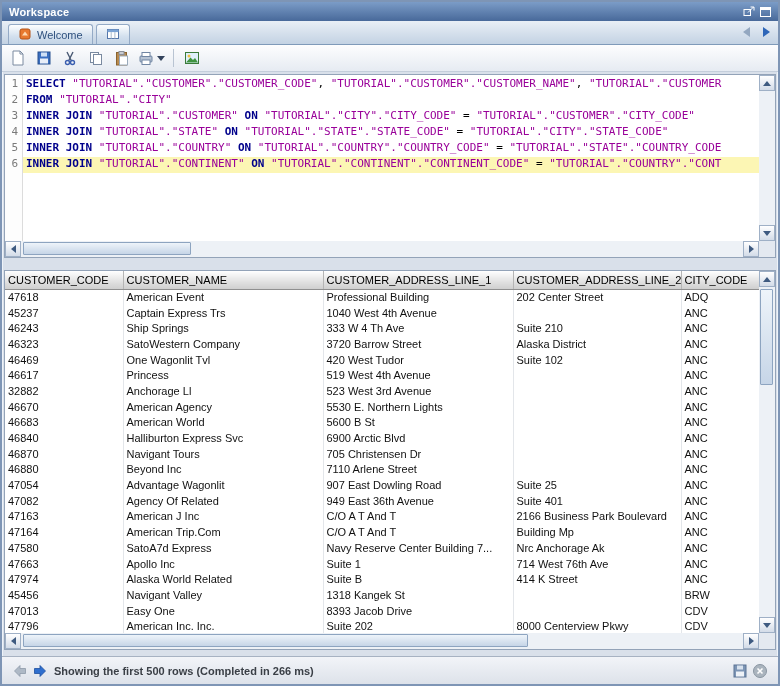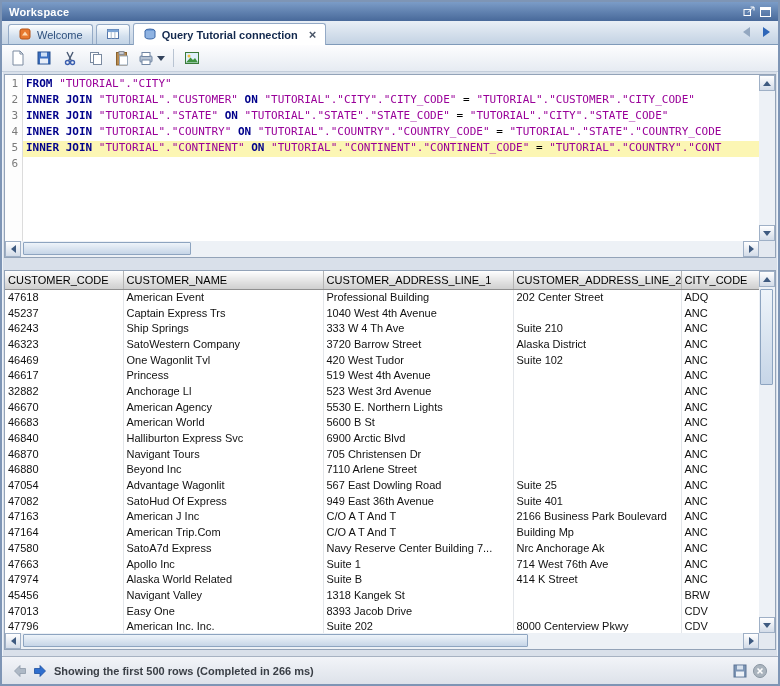--- a/index.html
+++ b/index.html
@@ -128,30 +128,20 @@
     <div class="tab">
       <span>
         <svg width="14" height="14" viewBox="0 0 14 14">
             <rect x="1.5" y="2.5" width="11" height="9" fill="#fff" stroke="#5577aa"></rect>
             <rect x="1.5" y="2.5" width="11" height="2.6" fill="#7ba3d4"></rect>
             <line x1="5.2" y1="5.1" x2="5.2" y2="11.5" stroke="#aabbcc"></line>
             <line x1="8.9" y1="5.1" x2="8.9" y2="11.5" stroke="#aabbcc"></line>
           </svg>
       </span>
     </div>
-    <div class="tab active">
-      <span>
-        <svg width="14" height="14" viewBox="0 0 14 14">
-            <ellipse cx="7" cy="4" rx="5" ry="2" fill="#6f9bd6" stroke="#3a66a6"></ellipse>
-            <path d="M2 4 v6 c0 1.1 2.2 2 5 2 s5 -0.9 5 -2 v-6" fill="#8fb3e2" stroke="#3a66a6"></path>
-          </svg>
-      </span>
-      <span>Query Tutorial connection</span>
-      <span class="tab-close">×</span>
-    </div>
     <div class="tab-nav">
       <div class="nav-btn">
           <span class="chev-l"></span>
         </div>
       <div class="nav-btn">
           <span class="chev-r"></span>
         </div>
     </div>
   </div>
 
@@ -213,20 +203,21 @@
       <div class="editor-body">
         <div class="gutter">
             <div class="ln">1</div>
             <div class="ln">2</div>
             <div class="ln">3</div>
             <div class="ln">4</div>
             <div class="ln">5</div>
             <div class="ln">6</div>
           </div>
         <div class="code">
+            <div class="code-line"><span class="tok-kw">SELECT </span><span class="tok-str">"TUTORIAL"."CUSTOMER"."CUSTOMER_CODE"</span><span class="tok-op">, </span><span class="tok-str">"TUTORIAL"."CUSTOMER"."CUSTOMER_NAME"</span><span class="tok-op">, </span><span class="tok-str">"TUTORIAL"."CUSTOMER</span></div>
             <div class="code-line"><span class="tok-kw">FROM </span><span class="tok-str">"TUTORIAL"."CITY"</span></div>
             <div class="code-line"><span class="tok-kw">INNER JOIN </span><span class="tok-str">"TUTORIAL"."CUSTOMER"</span><span class="tok-kw"> ON </span><span class="tok-str">"TUTORIAL"."CITY"."CITY_CODE"</span><span class="tok-op"> = </span><span class="tok-str">"TUTORIAL"."CUSTOMER"."CITY_CODE"</span></div>
             <div class="code-line"><span class="tok-kw">INNER JOIN </span><span class="tok-str">"TUTORIAL"."STATE"</span><span class="tok-kw"> ON </span><span class="tok-str">"TUTORIAL"."STATE"."STATE_CODE"</span><span class="tok-op"> = </span><span class="tok-str">"TUTORIAL"."CITY"."STATE_CODE"</span></div>
             <div class="code-line"><span class="tok-kw">INNER JOIN </span><span class="tok-str">"TUTORIAL"."COUNTRY"</span><span class="tok-kw"> ON </span><span class="tok-str">"TUTORIAL"."COUNTRY"."COUNTRY_CODE"</span><span class="tok-op"> = </span><span class="tok-str">"TUTORIAL"."STATE"."COUNTRY_CODE</span></div>
             <div class="code-line hl"><span class="tok-kw">INNER JOIN </span><span class="tok-str">"TUTORIAL"."CONTINENT"</span><span class="tok-kw"> ON </span><span class="tok-str">"TUTORIAL"."CONTINENT"."CONTINENT_CODE"</span><span class="tok-op"> = </span><span class="tok-str">"TUTORIAL"."COUNTRY"."CONT</span></div>
           </div>
       </div>
       <div class="sb sb-v">
         <div class="sb-btn">
             <span class="arr up"></span>
@@ -352,27 +343,27 @@
               <tr>
                 <td>46880</td>
                 <td>Beyond Inc</td>
                 <td>7110 Arlene Street</td>
                 <td></td>
                 <td>ANC</td>
               </tr>
               <tr>
                 <td>47054</td>
                 <td>Advantage Wagonlit</td>
-                <td>567 East Dowling Road</td>
+                <td>907 East Dowling Road</td>
                 <td>Suite 25</td>
                 <td>ANC</td>
               </tr>
               <tr>
                 <td>47082</td>
-                <td>SatoHud Of Express</td>
+                <td>Agency Of Related</td>
                 <td>949 East 36th Avenue</td>
                 <td>Suite 401</td>
                 <td>ANC</td>
               </tr>
               <tr>
                 <td>47163</td>
                 <td>American J Inc</td>
                 <td>C/O A T And T</td>
                 <td>2166 Business Park Boulevard</td>
                 <td>ANC</td>

